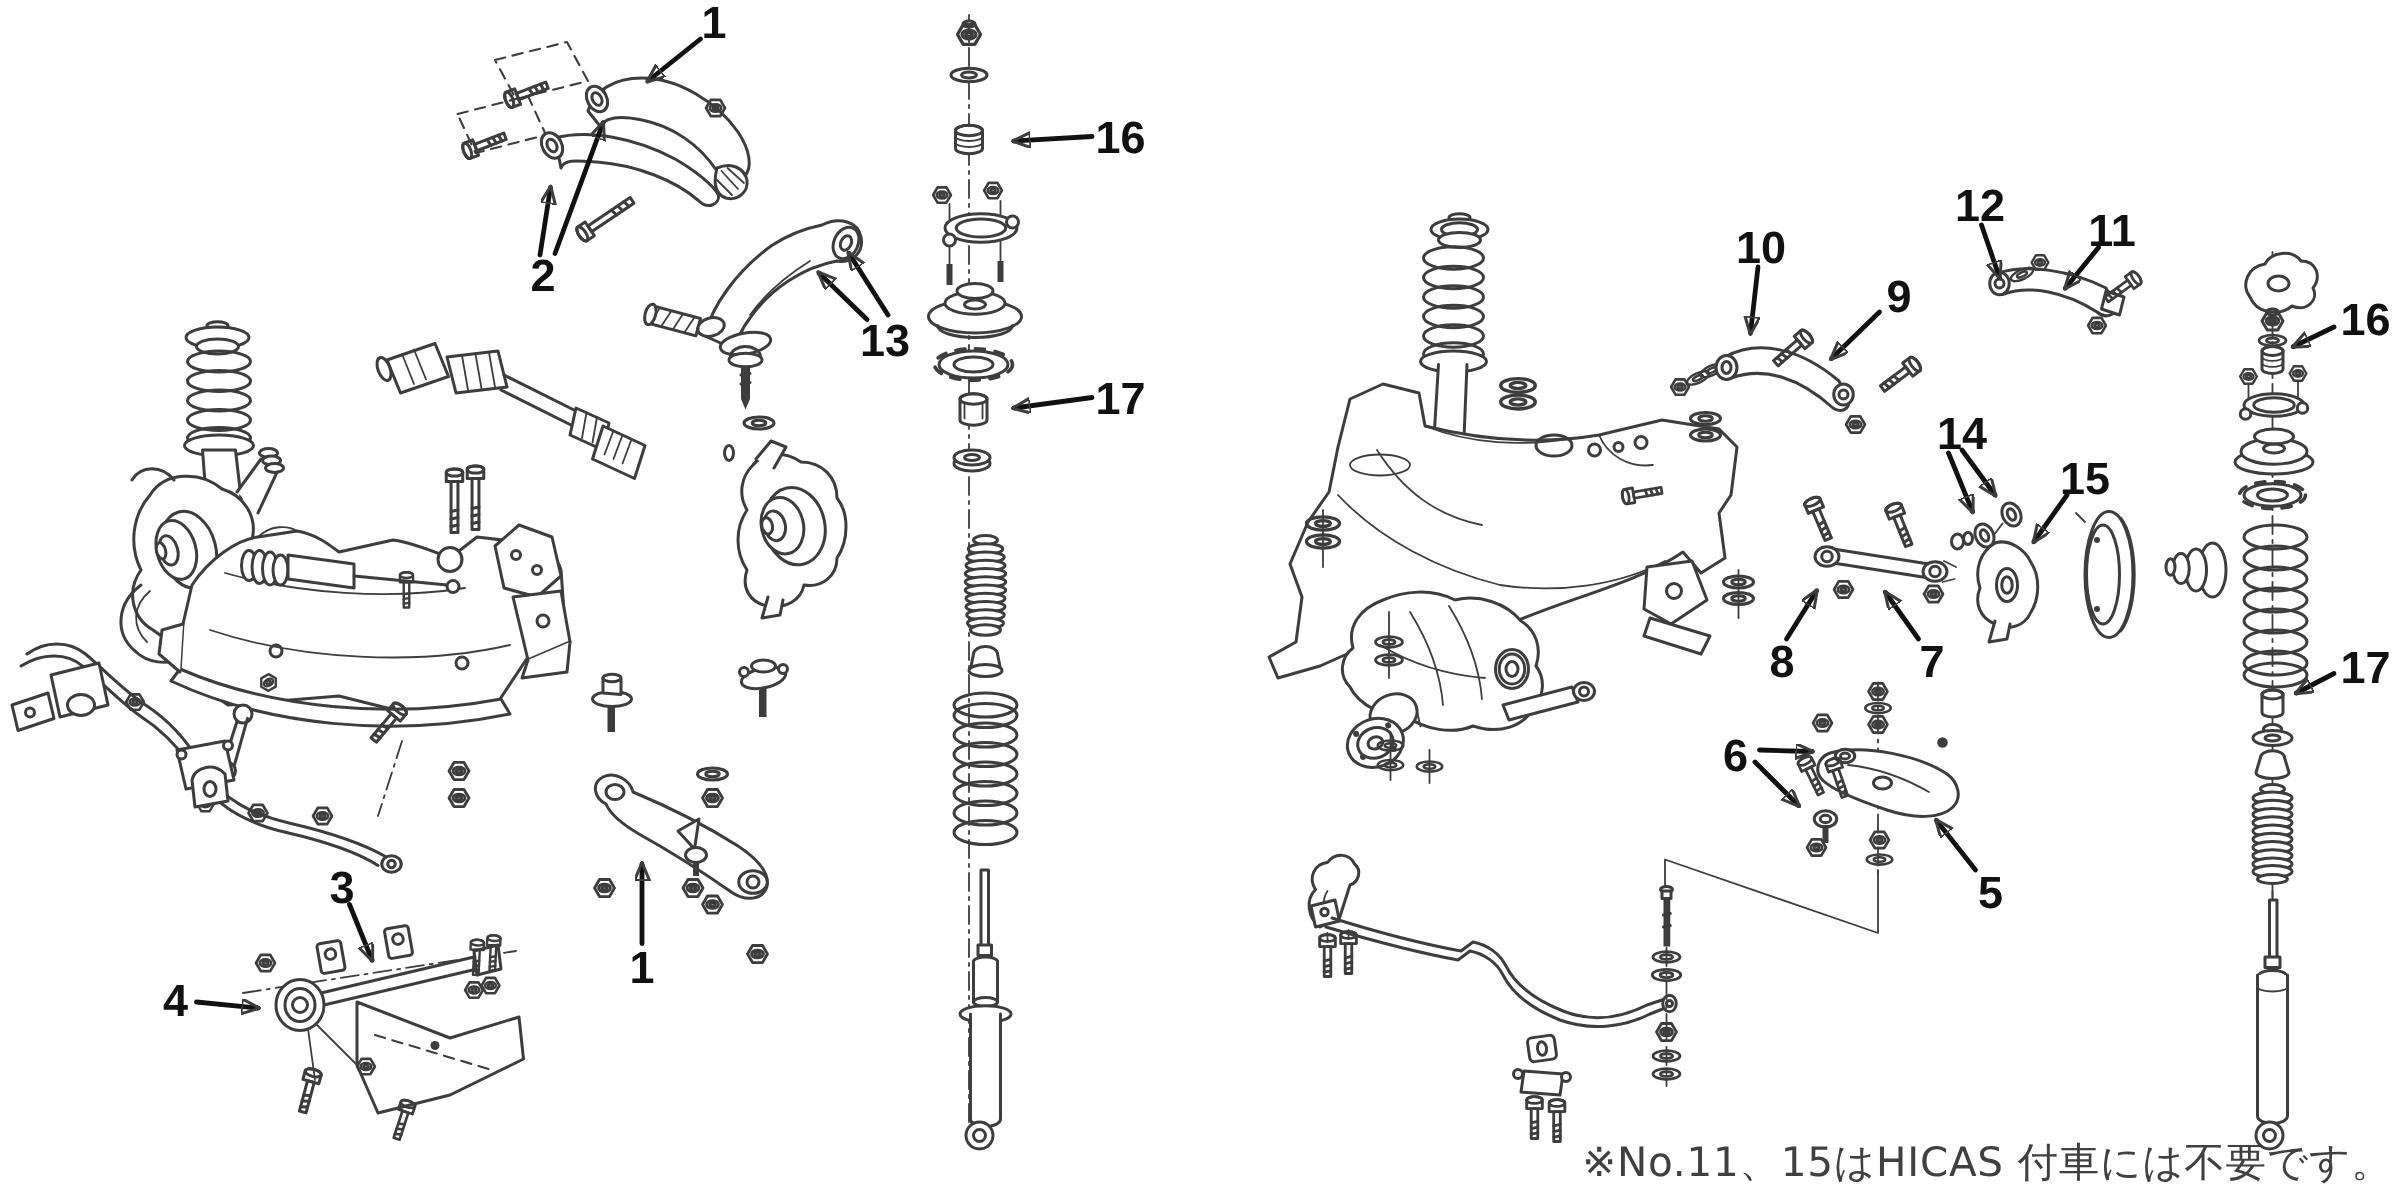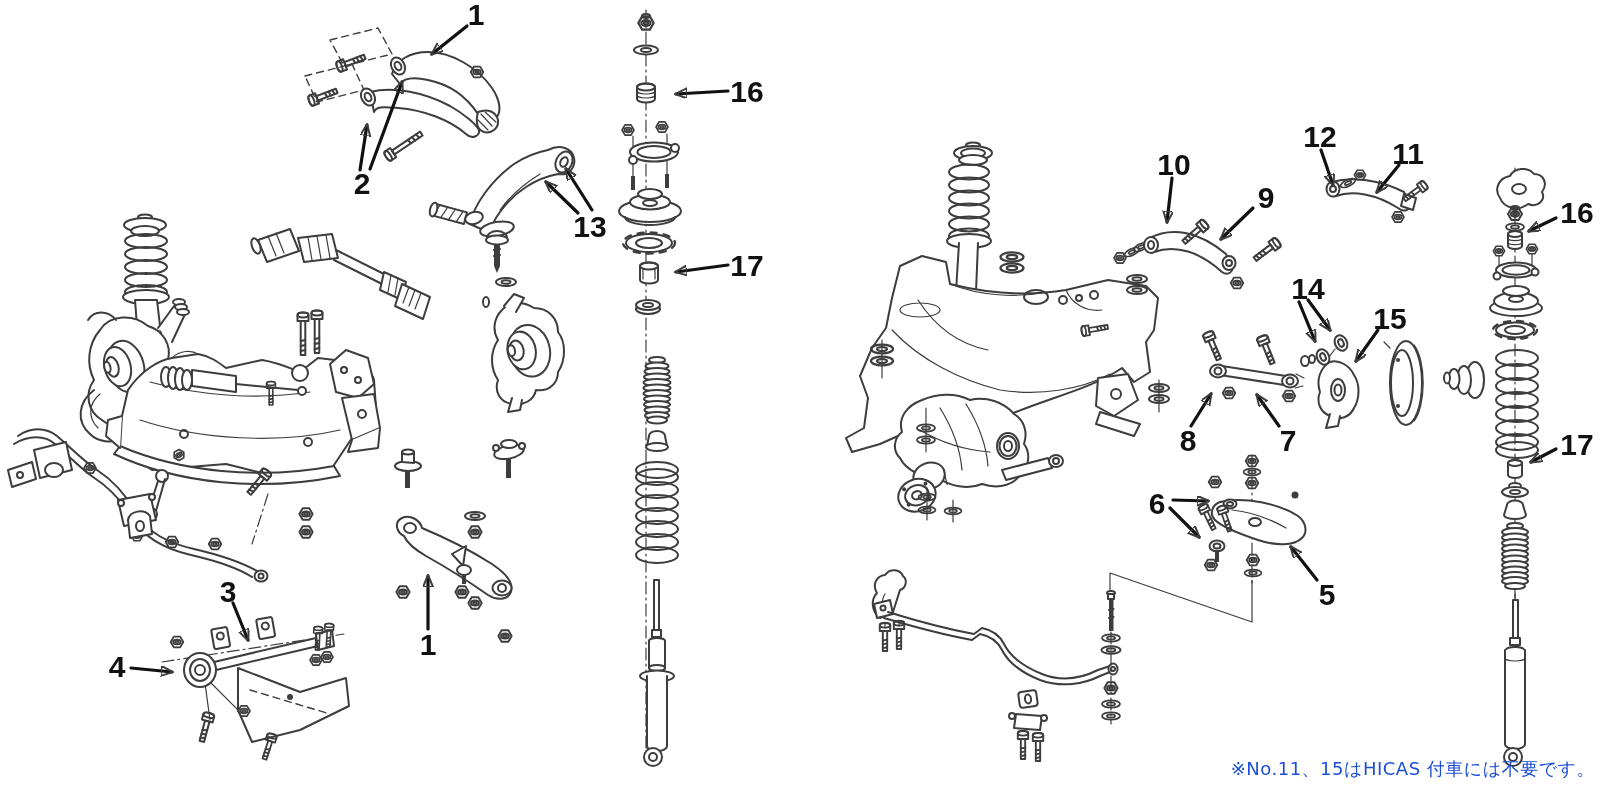--- a/index.html
+++ b/index.html
@@ -10,21 +10,21 @@
   svg path,svg ellipse,svg circle,svg line,svg polyline,svg polygon,svg rect{
      stroke:#3d3d3d;stroke-width:2;fill:none;stroke-linejoin:round;stroke-linecap:round}
   .f{fill:#ffffff}
   .d{fill:#3d3d3d;stroke:none}
   .thin{stroke-width:1.2}
   .axis{stroke-width:1.2;stroke-dasharray:12 4 2 4}
   .dash{stroke-width:1.4;stroke-dasharray:7 5}
   .teeth{stroke-width:2.4;stroke-dasharray:6 7}
   .arrow{stroke:#111;stroke-width:3.2;marker-end:url(#ah)}
   .num{font:bold 30px "Liberation Sans",sans-serif;fill:#111;text-anchor:middle;stroke:none}
-  .note{position:absolute;top:757px;right:5px;font-size:18px;color:#1d4ed8;white-space:nowrap;
+  .note{position:absolute;top:757px;right:5px;font-size:27px;color:#404040;white-space:nowrap;
         letter-spacing:.5px;font-family:"DejaVu Sans","Liberation Sans",sans-serif}
 </style>
 </head>
 <body>
 
 <div class="stage">
 <svg width="1600" height="801" viewBox="0 0 1600 801">
 <defs>
   <marker id="ah" markerWidth="14" markerHeight="12" refX="11" refY="5" orient="auto" markerUnits="userSpaceOnUse">
     <path d="M0,0 L12,5 L0,10 Z" fill="#111" stroke="none"></path>

